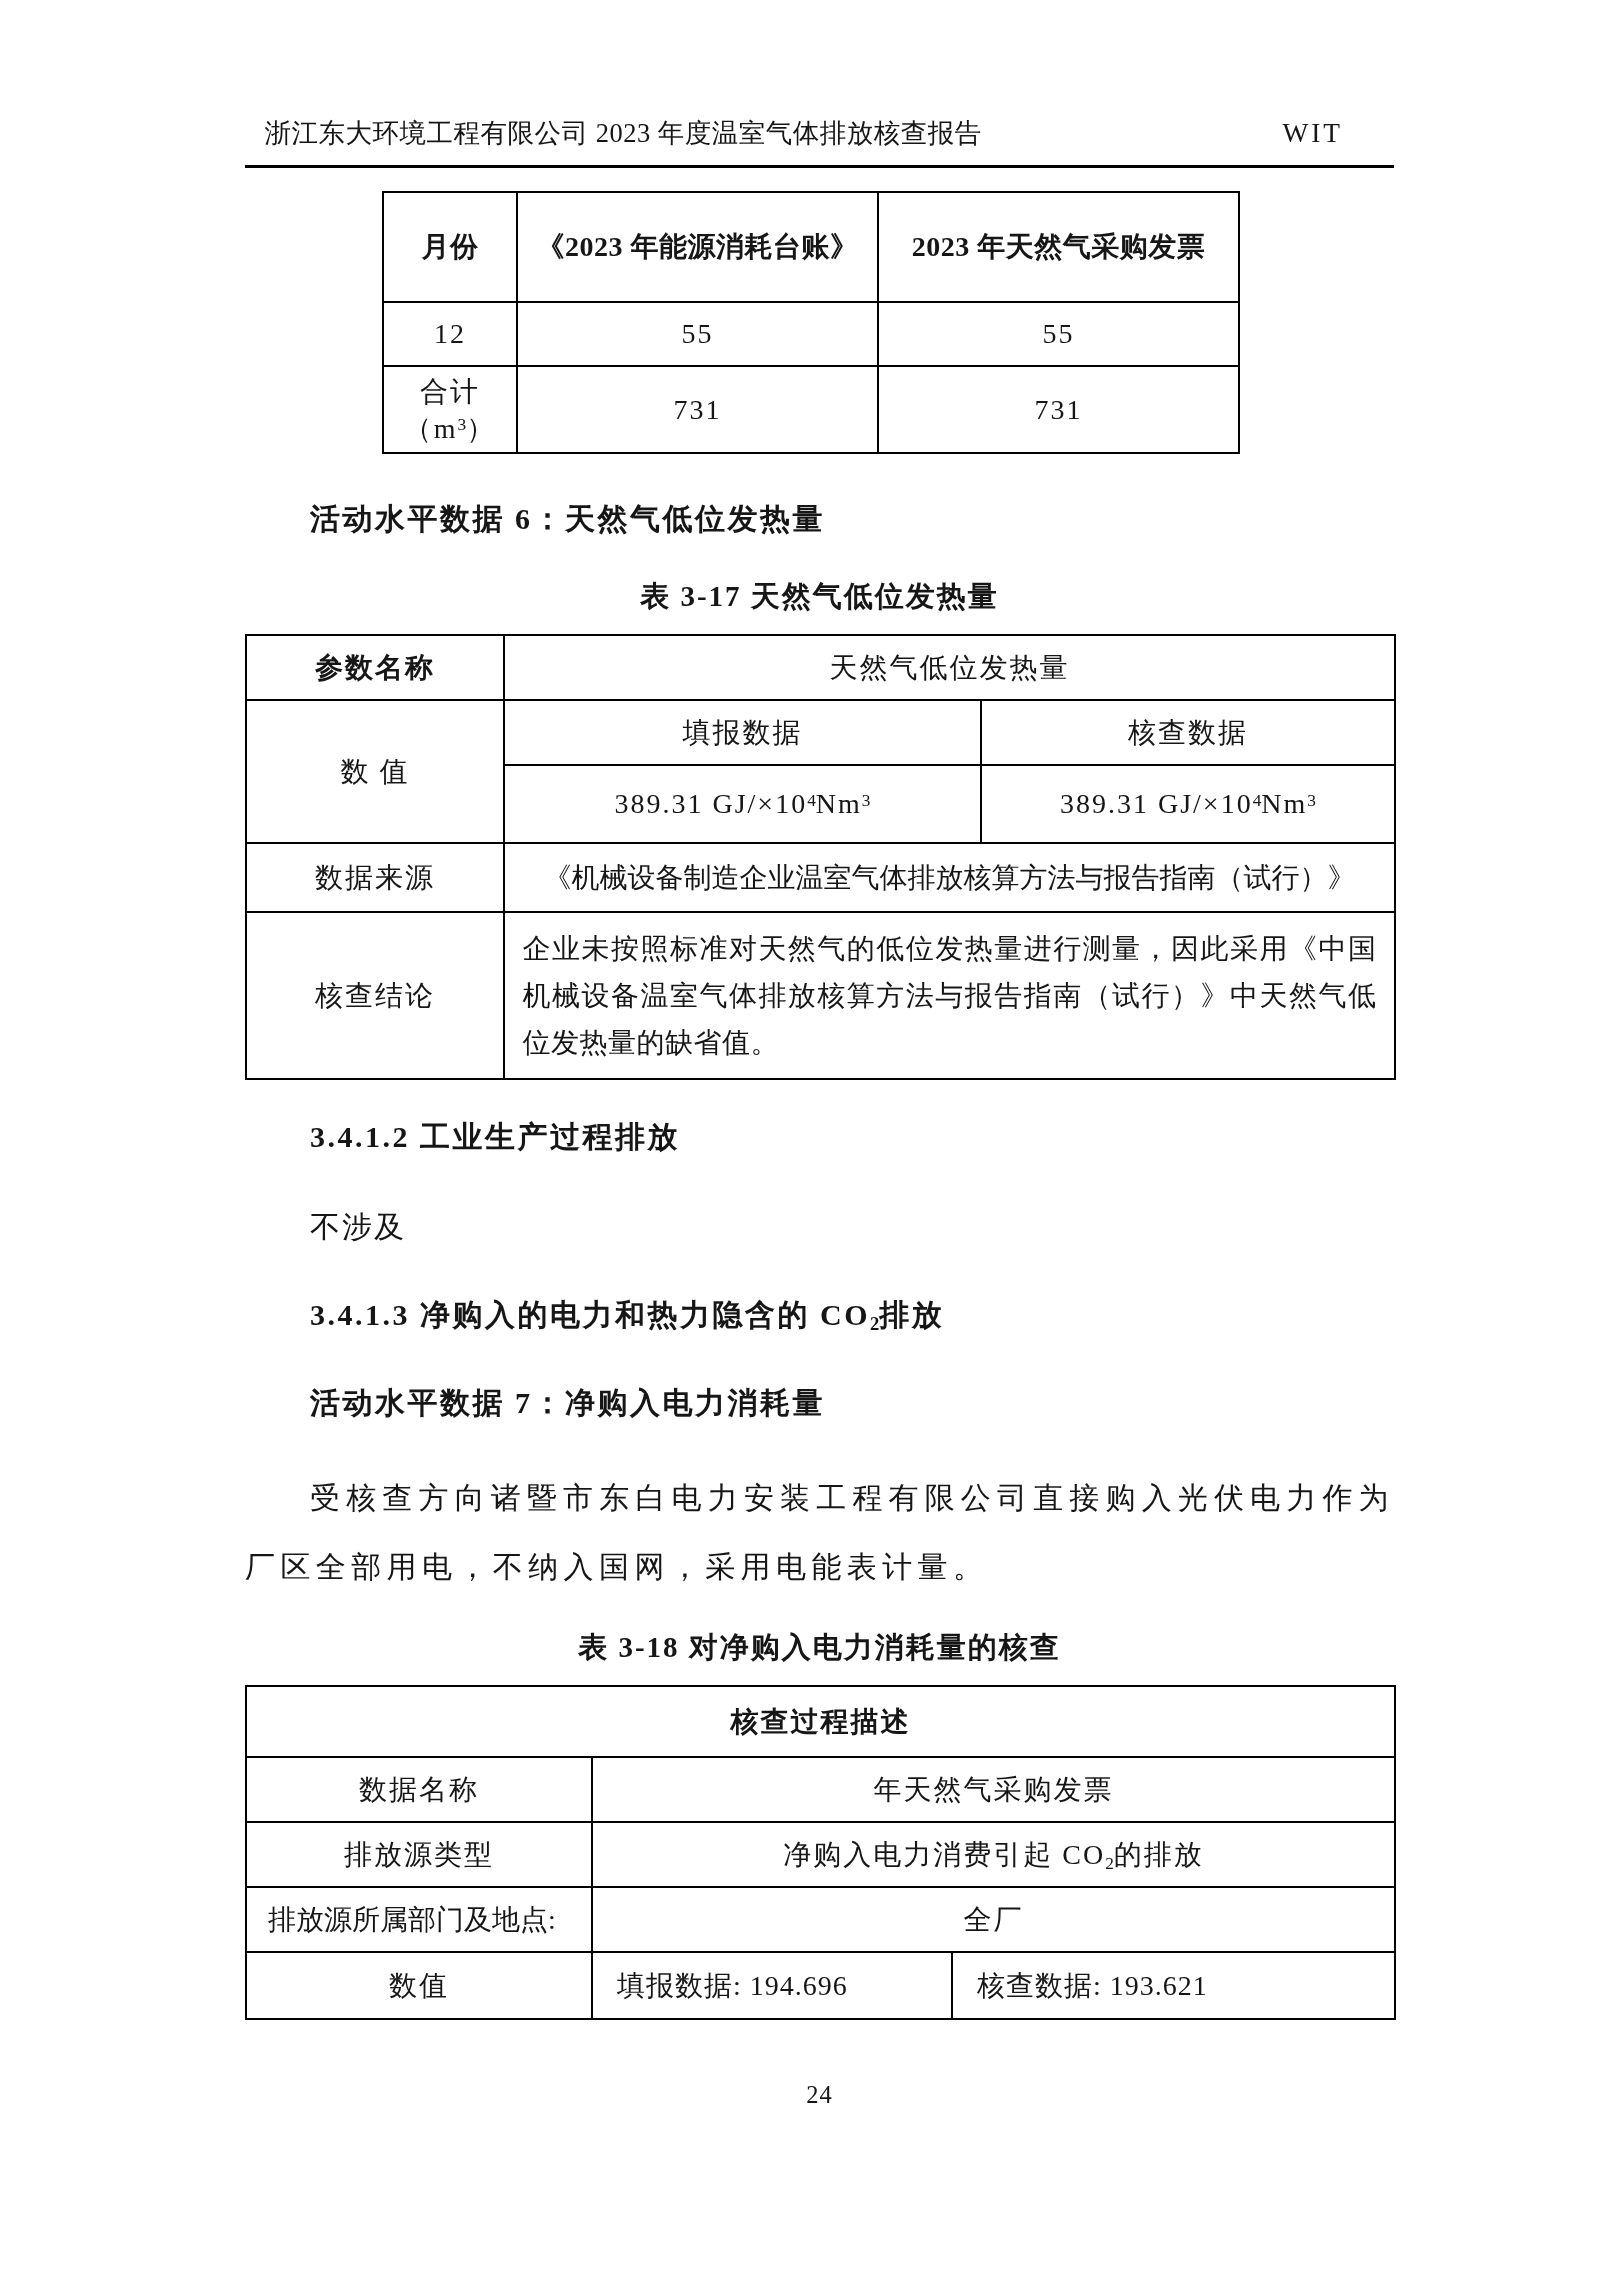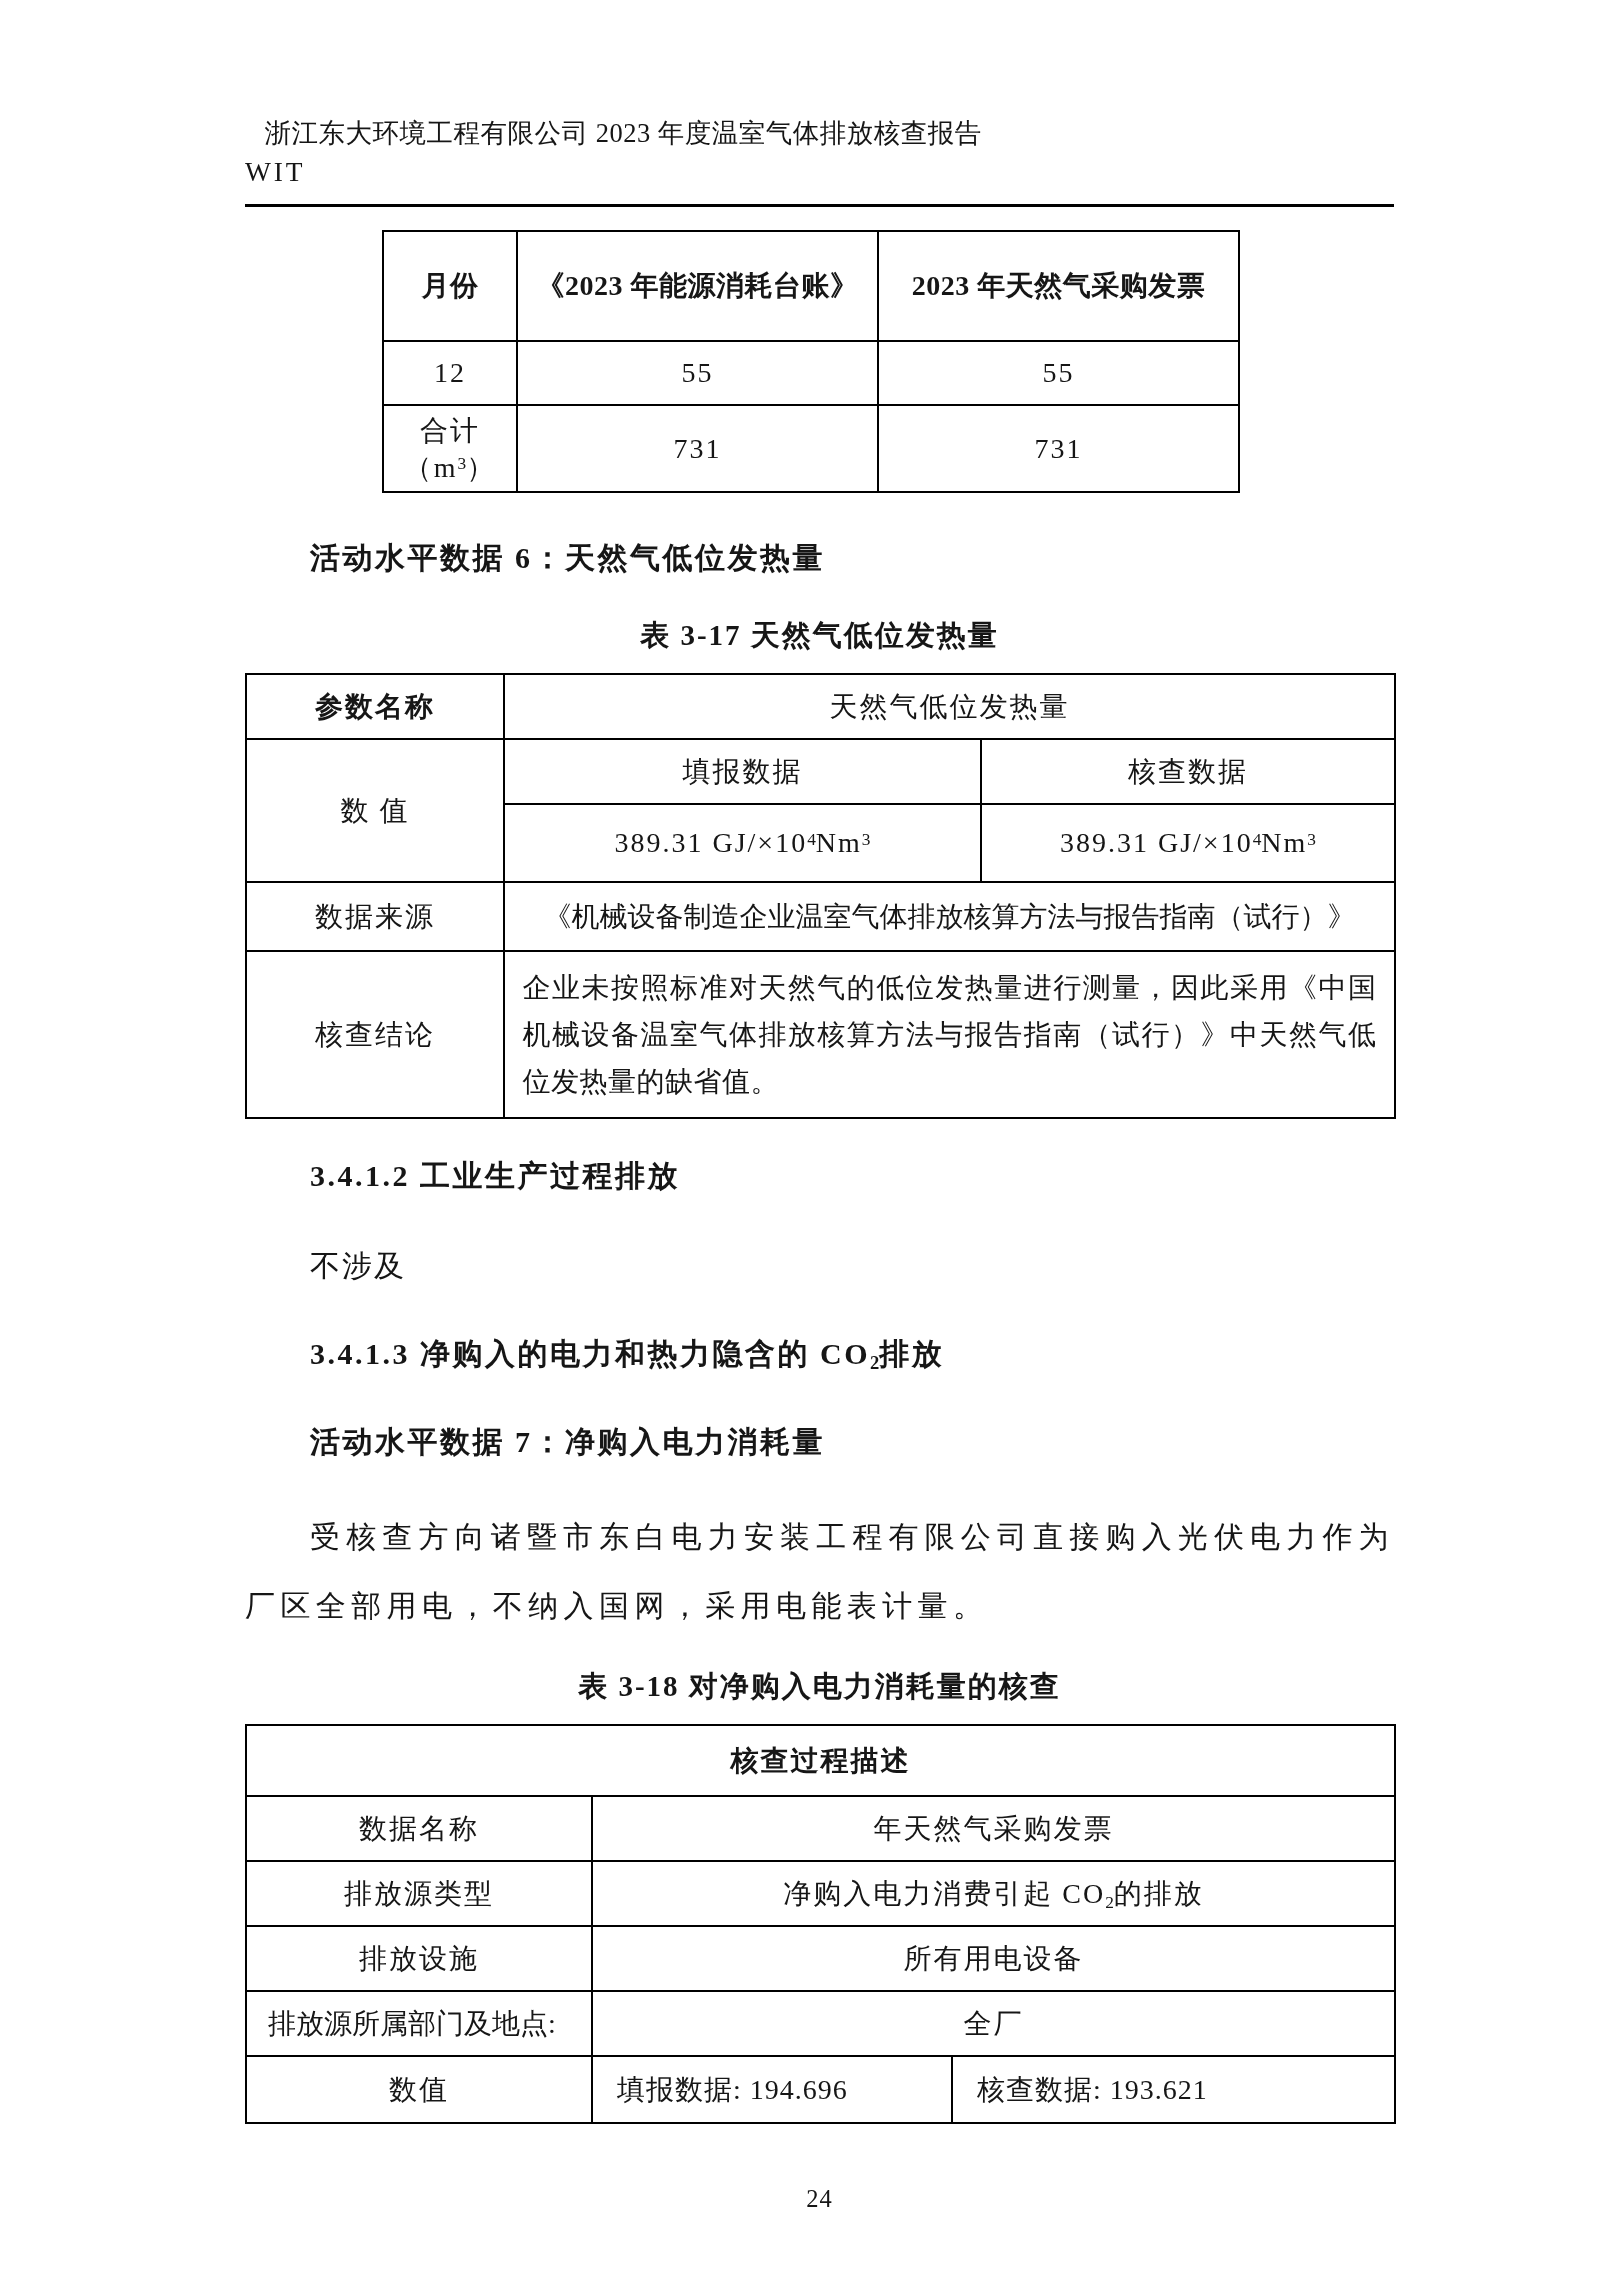--- a/index.html
+++ b/index.html
@@ -7,21 +7,21 @@
     position:relative;
     width:1621px;height:2292px;
     box-sizing:border-box;
     padding:114px 227px 0 245px;
     overflow:hidden;
     background:#ffffff;
     color:#161616;
     font-family:"Liberation Serif","DejaVu Serif",serif;
   }
   
-  .page-header{display:flex;justify-content:flex-end;align-items:baseline;font-size:26.5px;line-height:39px;flex-direction:column;}
+  .page-header{display:flex;justify-content:space-between;align-items:baseline;font-size:26.5px;line-height:39px;}
   .header-title{padding-left:19.6px;letter-spacing:0.5px;}
   .header-brand{margin-right:51px;font-size:27.4px;letter-spacing:2.9px;}
   .header-rule{border:none;border-top:3.9px solid #000;margin:11.8px 0 0 0;}
 
   
   table{border-collapse:collapse;table-layout:fixed;}
   td,th{border:2.9px solid #000;text-align:center;vertical-align:middle;font-weight:normal;
         padding:0;letter-spacing:2px;overflow:hidden;}
 
   
@@ -164,24 +164,20 @@
     </tr>
     <tr>
       <td>数据名称</td>
       <td colspan="2">年天然气采购发票</td>
     </tr>
     <tr>
       <td>排放源类型</td>
       <td colspan="2"><span>净购入电力消费引起 CO</span><sub>2</sub><span>的排放</span></td>
     </tr>
     <tr>
-      <td>排放设施</td>
-      <td colspan="2">所有用电设备</td>
-    </tr>
-    <tr>
       <td class="dept-label">排放源所属部门及地点:</td>
       <td colspan="2">全厂</td>
     </tr>
     <tr class="r-value">
       <td>数值</td>
       <td class="val-left">填报数据: 194.696</td>
       <td class="val-left">核查数据: 193.621</td>
     </tr>
   </tbody>
     </table>

